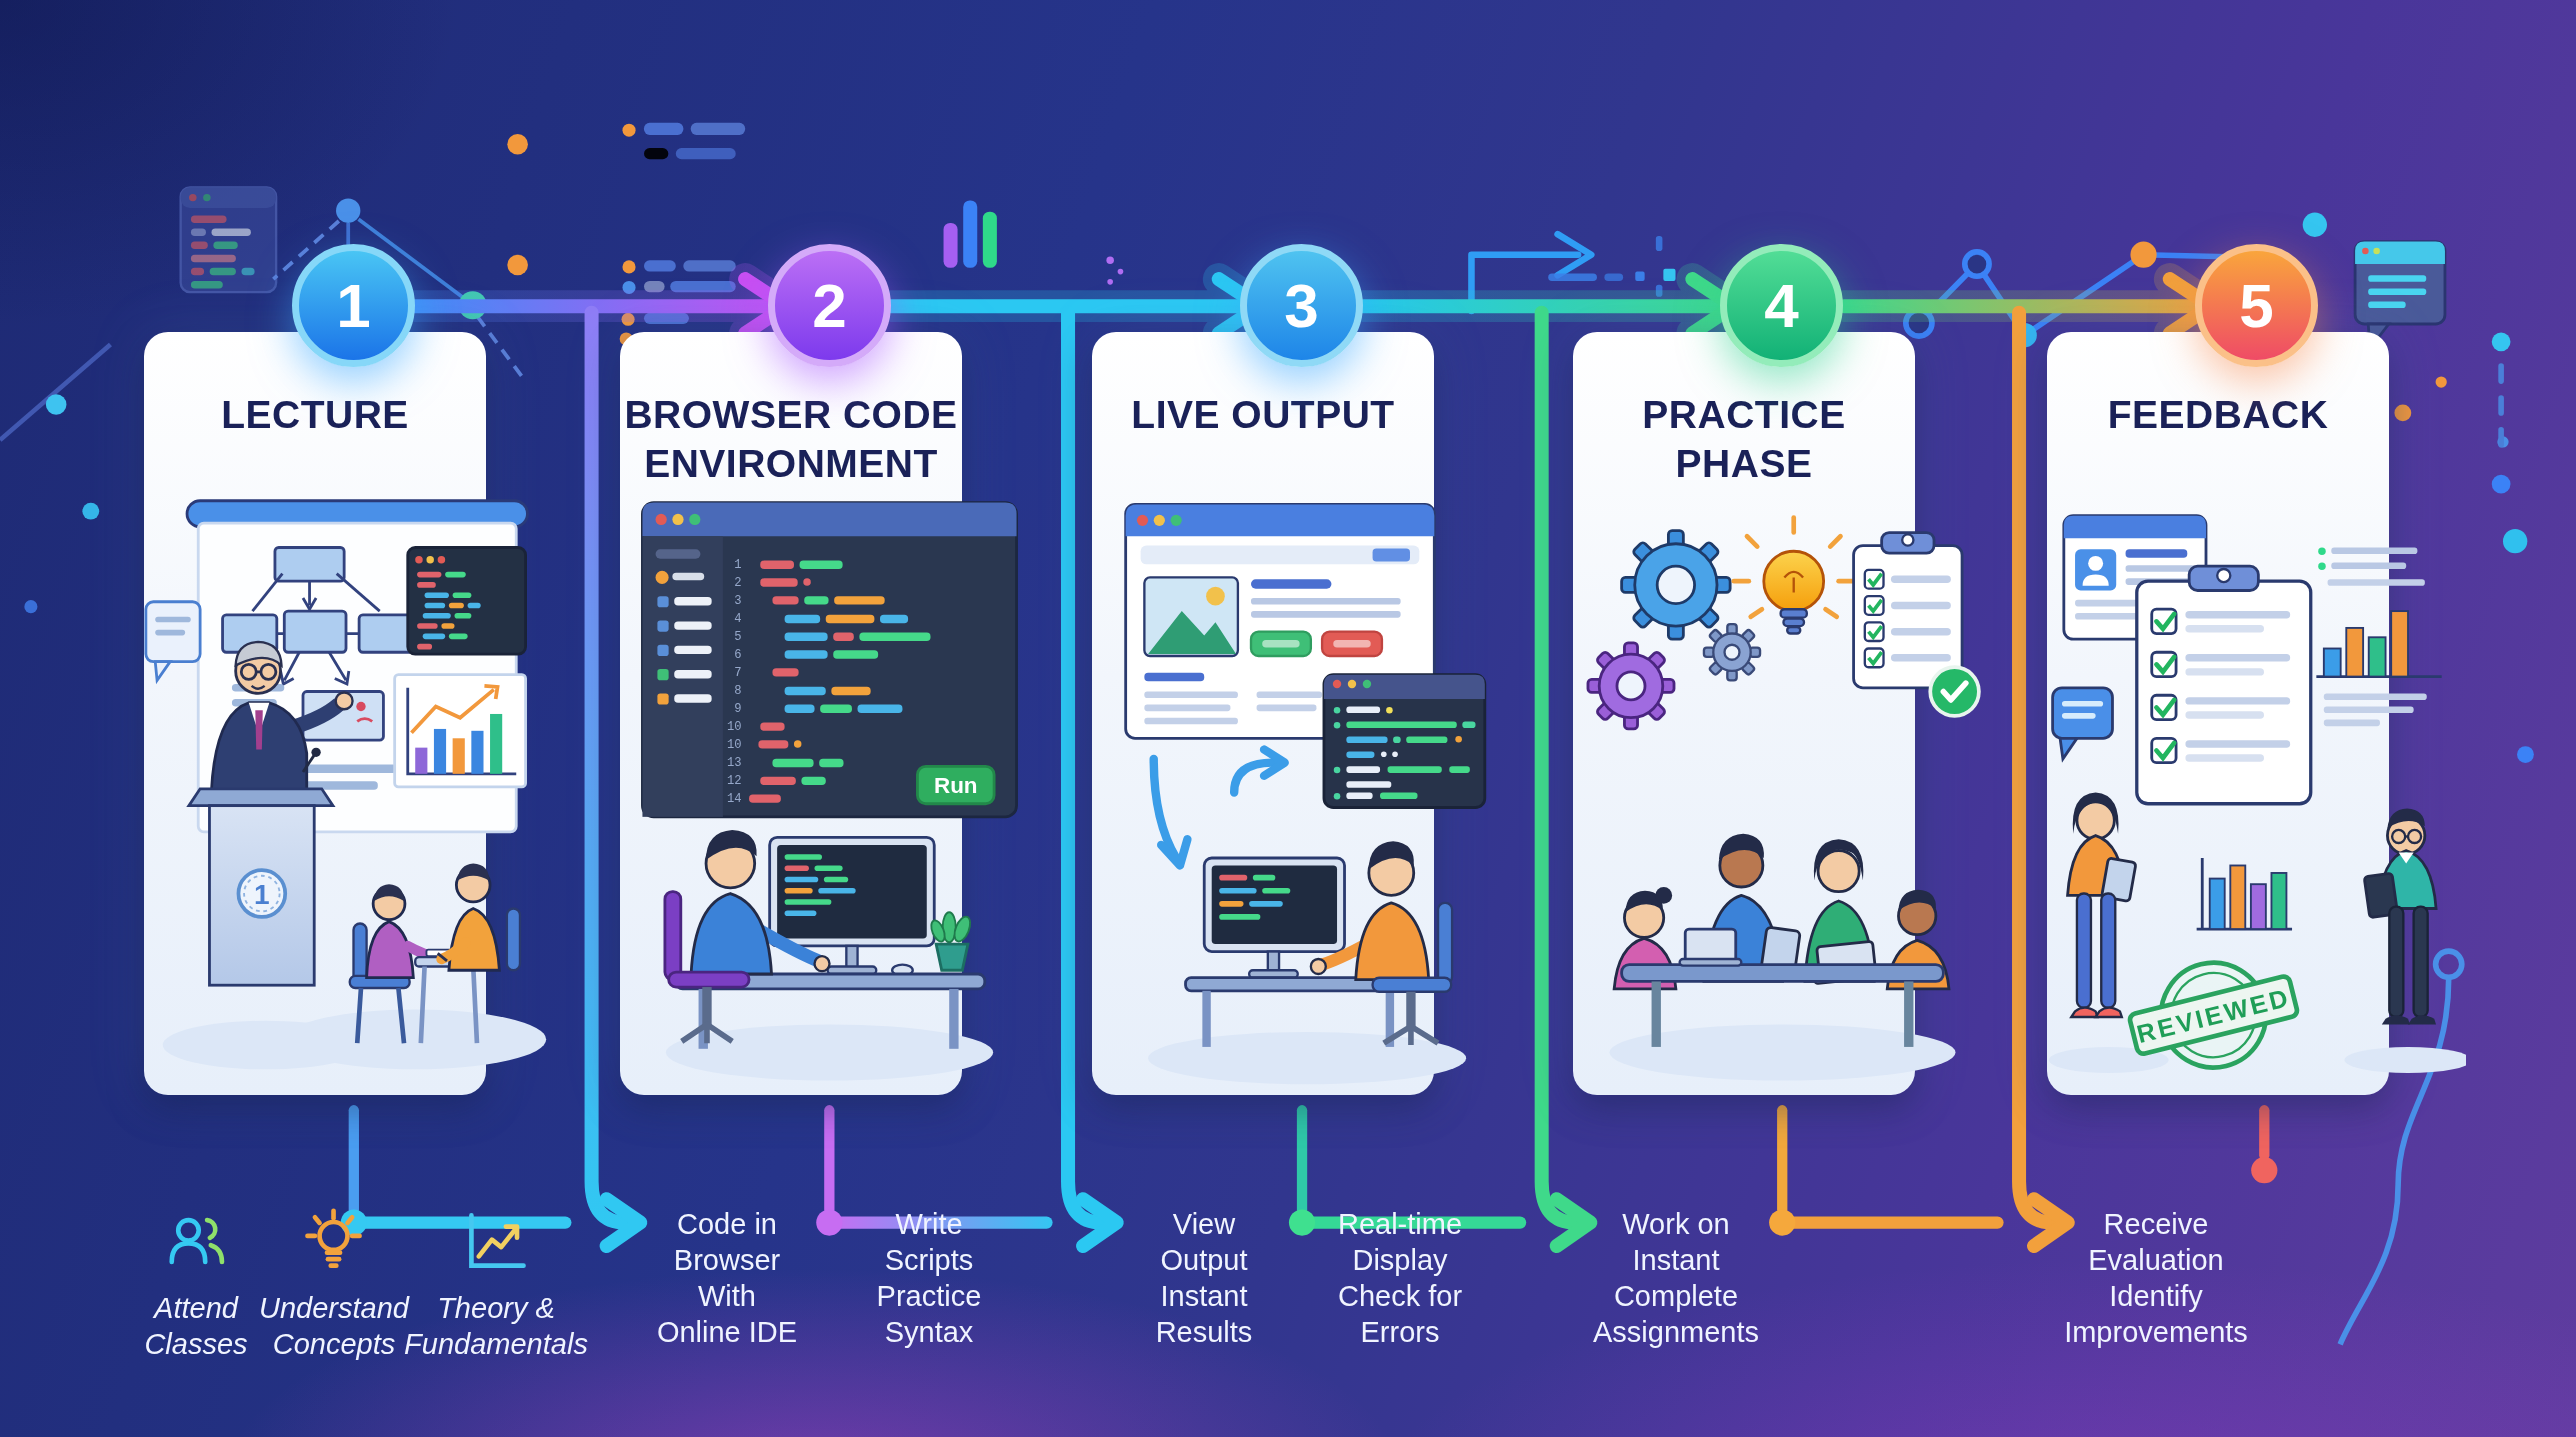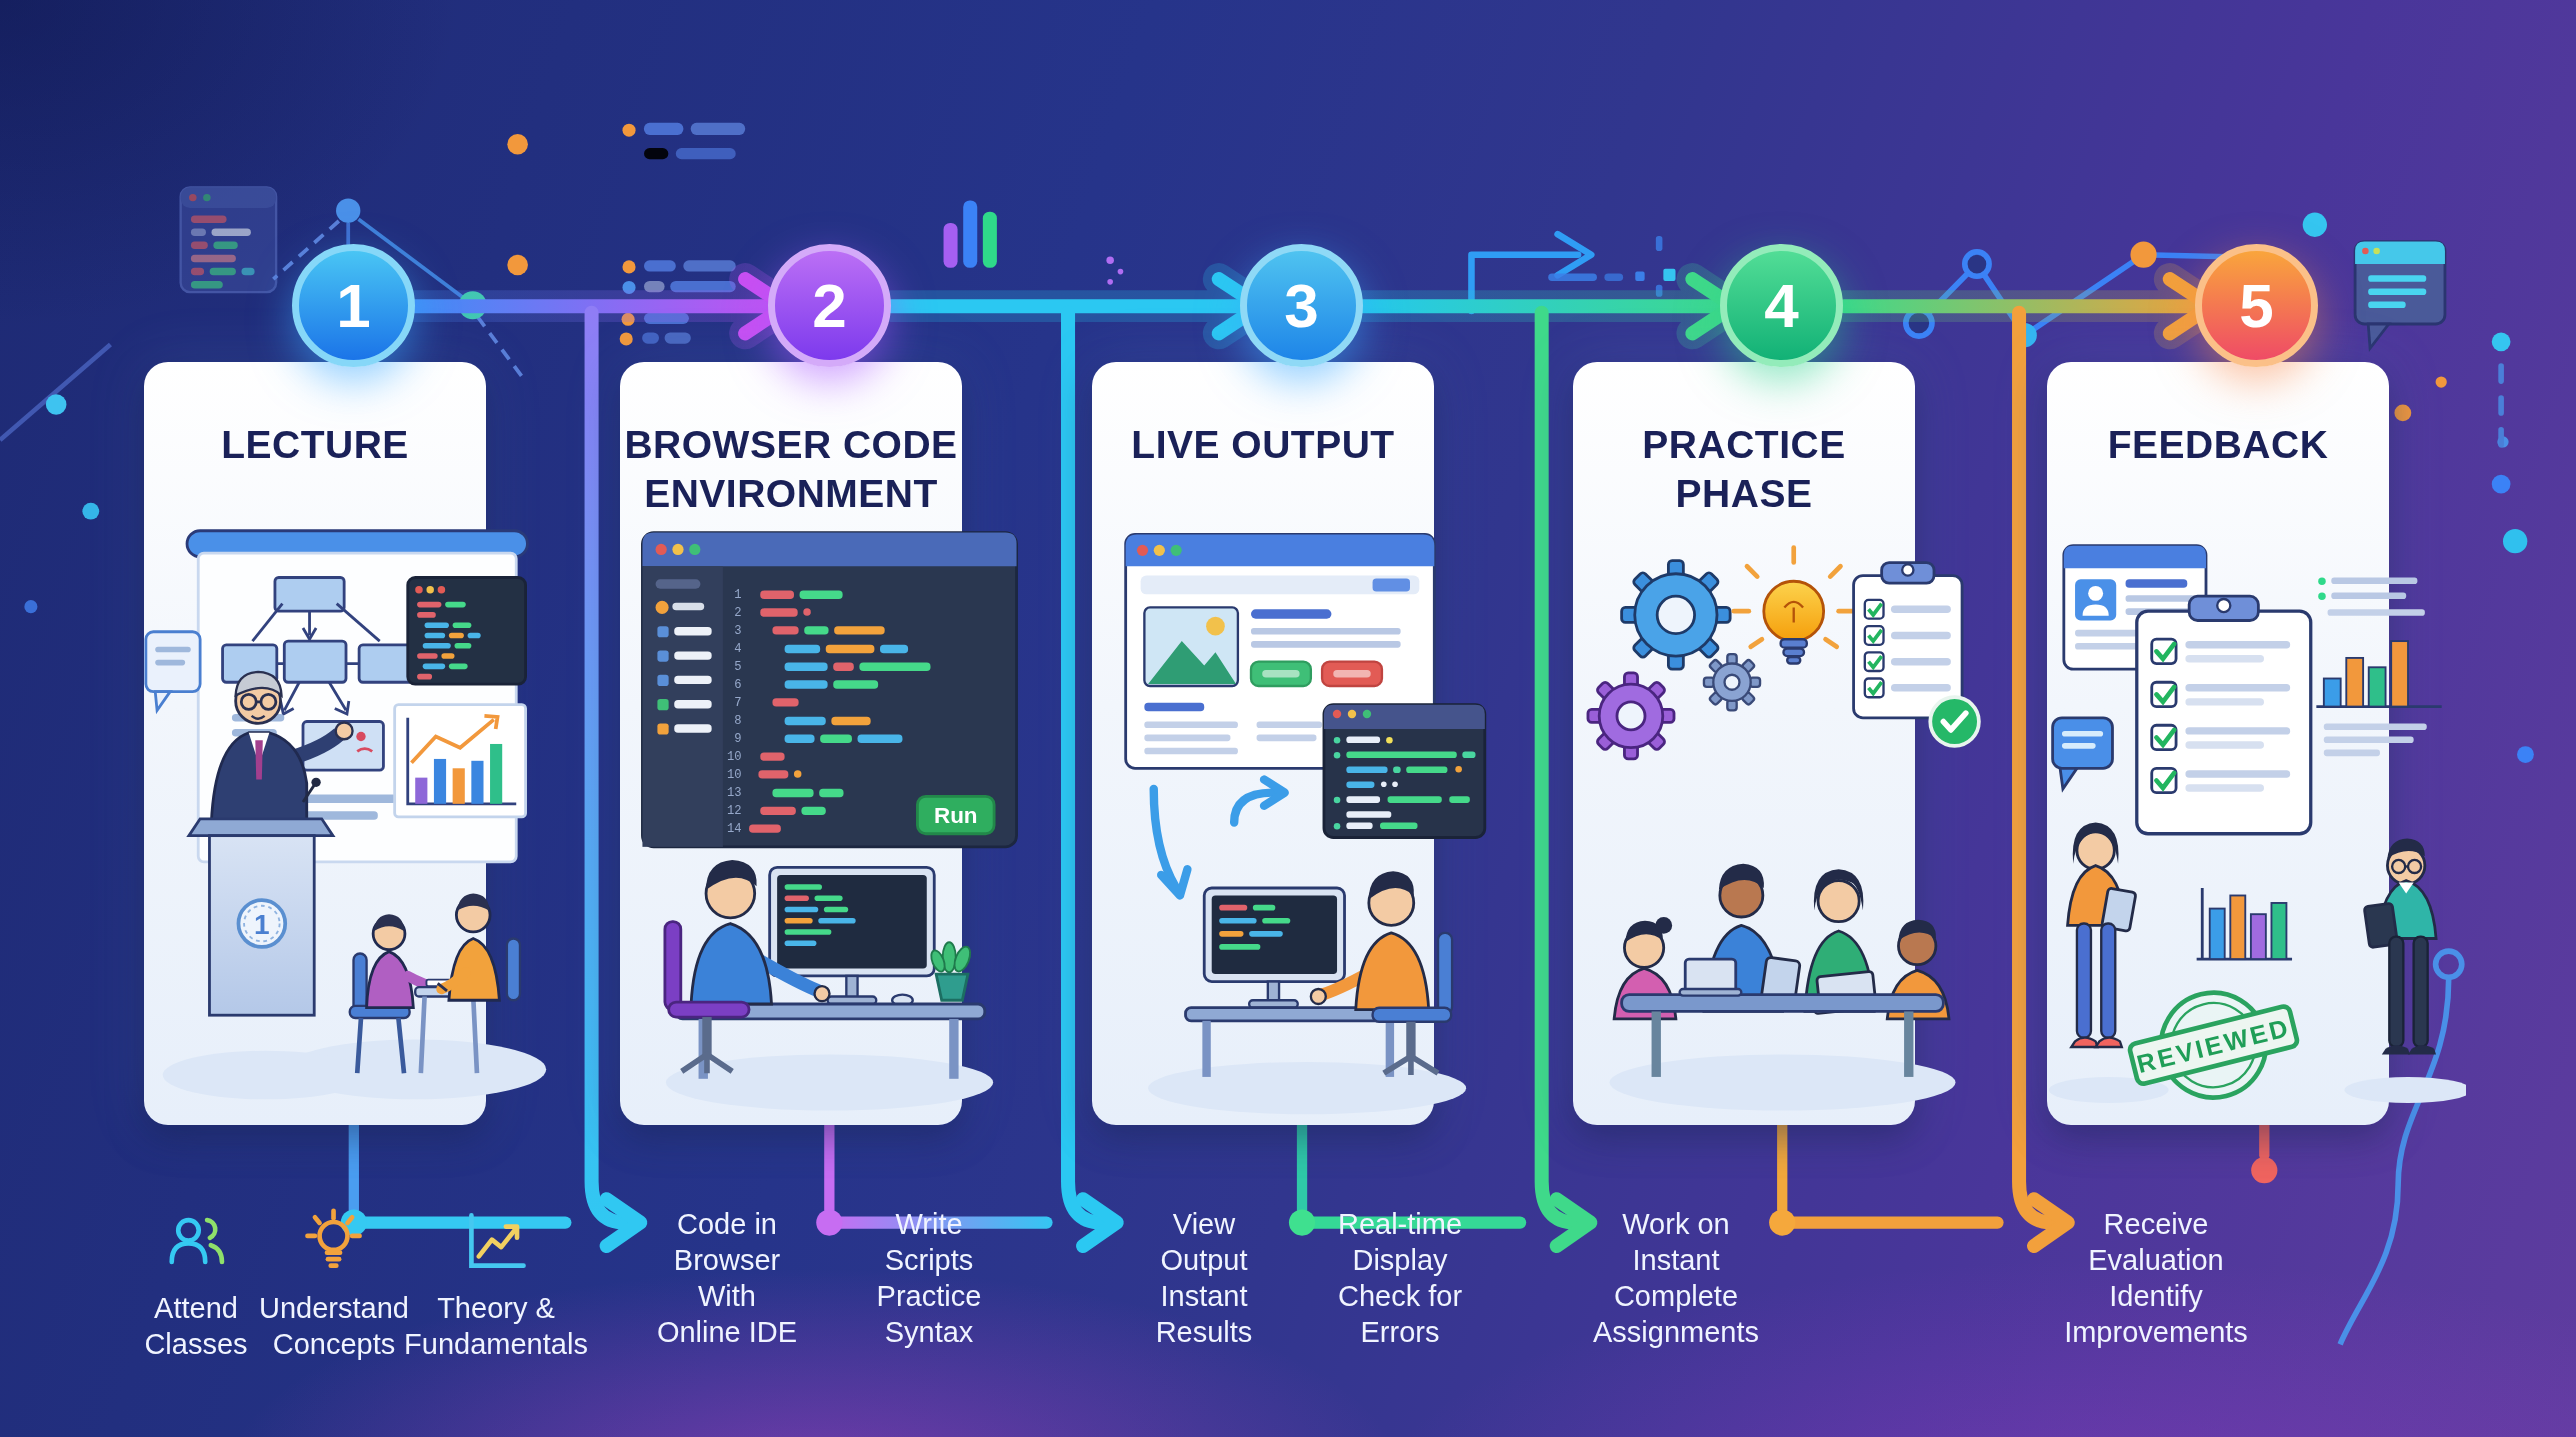--- a/index.html
+++ b/index.html
@@ -9,21 +9,21 @@
     background:
       radial-gradient(842px 300px at 814px 1479px, rgba(214,70,214,.42), transparent 70%),
       radial-gradient(1030px 356px at 2106px 1516px, rgba(160,62,205,.38), transparent 72%),
       radial-gradient(655px 468px at 0px 0px, rgba(10,18,70,.45), transparent 70%),
       linear-gradient(108deg,#1e2a74 0%,#26348a 38%,#31368e 55%,#49369a 78%,#5e3c9f 100%);
   }
   svg{display:block}
   .overlay{position:absolute;left:0;top:0;z-index:1;}
   
   .card{
-    position:absolute;top:362px;width:342px;height:763px;z-index:2;
+    position:absolute;top:332px;width:342px;height:763px;z-index:2;
     background:linear-gradient(180deg,#ffffff 0%,#f2f6fc 45%,#e7effa 100%);
     border-radius:24px;
     box-shadow:0 13px 36px rgba(8,12,50,.38), 0 0 56px rgba(120,170,255,.18);
   }
   .card .title{
     position:absolute;left:0;right:0;top:58px;margin:0;text-align:center;
     font-size:39px;line-height:49px;font-weight:800;letter-spacing:0.5px;
     color:#1a2158;
   }
   .card .title span{display:block}
@@ -36,21 +36,21 @@
     color:#fff;font-size:62px;font-weight:800;
   }
   .b1{background:linear-gradient(180deg,#49c5f4,#1b74e8);border:7.5px solid #86d7f8;box-shadow:0 15px 41px rgba(60,170,255,.55);}
   .b2{background:linear-gradient(180deg,#bb6ff5,#7d3aed);border:7.5px solid #d4aaf9;box-shadow:0 15px 41px rgba(170,90,255,.55);}
   .b3{background:linear-gradient(180deg,#4fc3f0,#1e85e8);border:7.5px solid #8fd9f6;box-shadow:0 15px 41px rgba(60,170,255,.55);}
   .b4{background:linear-gradient(180deg,#52dd96,#12b176);border:7.5px solid #93ecba;box-shadow:0 15px 41px rgba(40,210,140,.5);}
   .b5{background:linear-gradient(180deg,#f9a53c,#ef4b66);border:7.5px solid #fbc088;box-shadow:0 15px 41px rgba(250,140,80,.5);}
   
   .tcol,.icol{position:absolute;transform:translateX(-50%);text-align:center;z-index:2;}
   .tcol{top:1206px;display:flex;flex-direction:column;}
-  .icol{top:1208px;display:flex;flex-direction:column;align-items:center;gap:15px;}
+  .icol{top:1208px;display:flex;flex-direction:column;align-items:center;gap:15px;font-style:italic;}
   .phrase span{display:block;font-size:29px;line-height:36px;font-weight:500;color:#f0f4ff;white-space:nowrap;}
   .phrase span:empty{display:none}
 </style>
 </head>
 <body>
 
 <div class="canvas">
 
   <svg class="overlay" width="2576" height="1438" viewBox="0 0 2752 1536">
     <defs>

